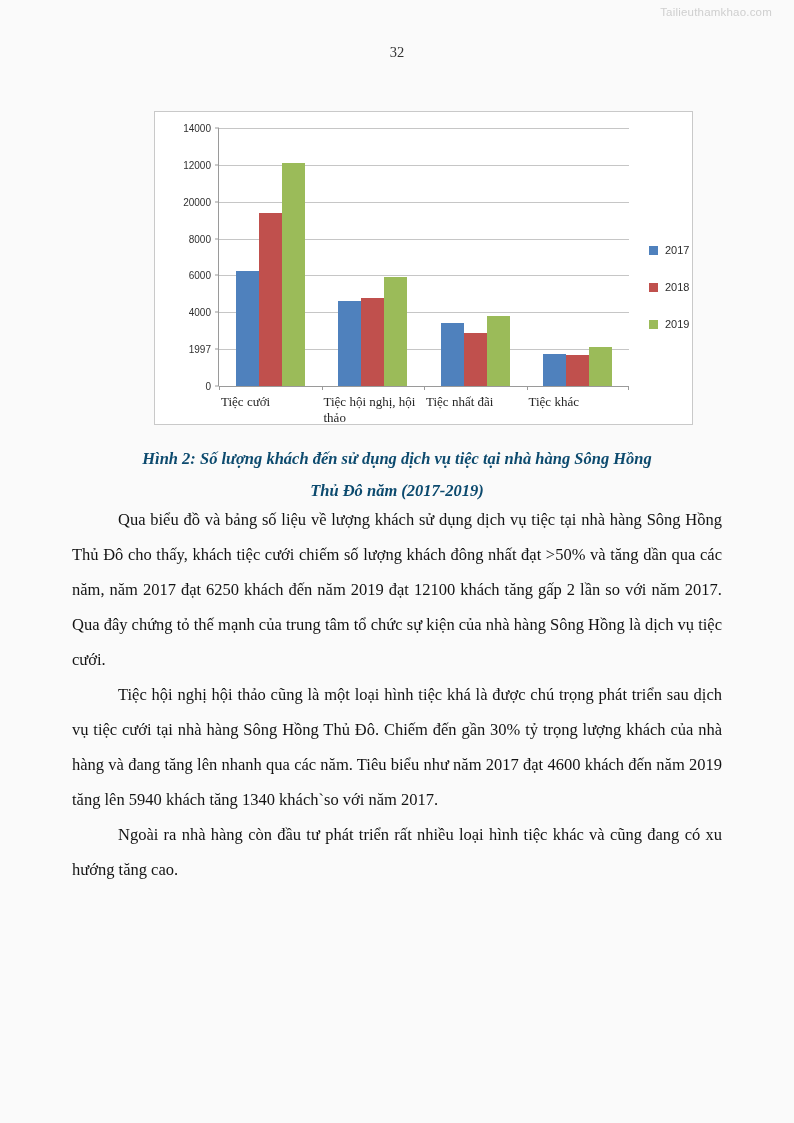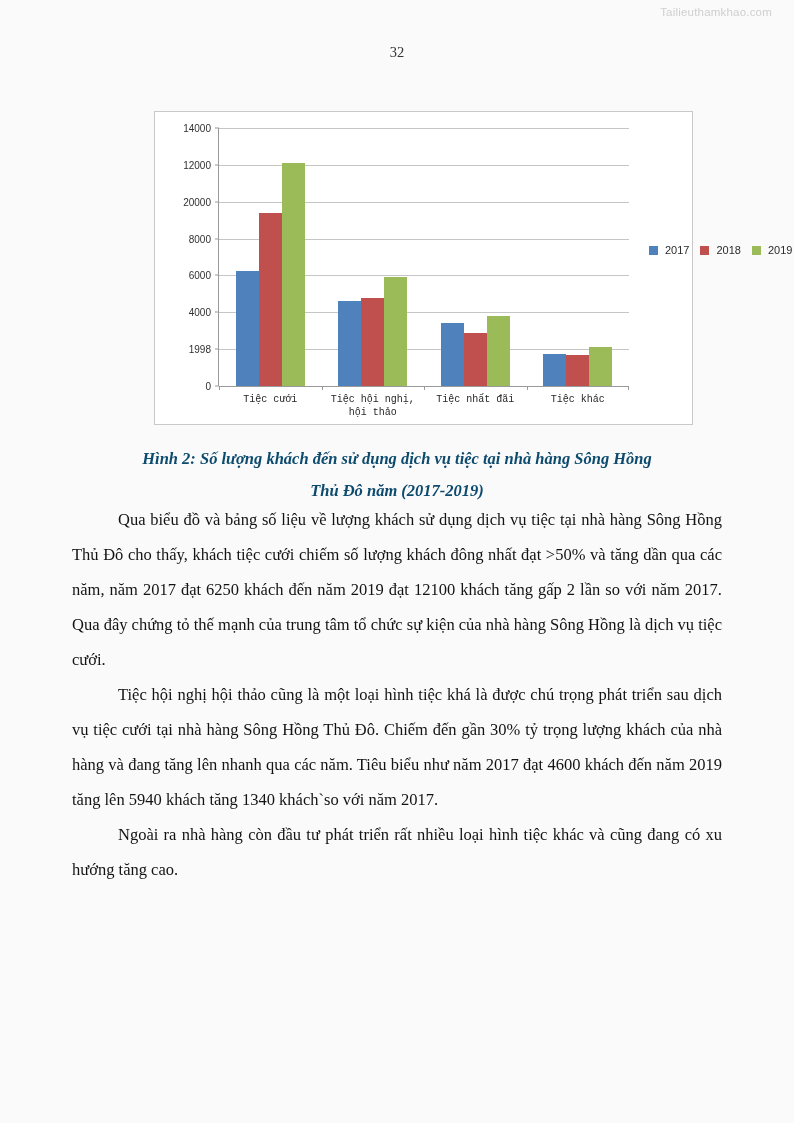--- a/index.html
+++ b/index.html
@@ -137,37 +137,37 @@
 
   .xlabels {
     position: absolute;
     left: 64px;
     top: 282px;
     width: 410px;
     display: flex;
   }
   .xlabel {
     flex: 1 1 0;
-    text-align: center;
-    font-family: Liberation Mono, monospace;
-    font-size: 10px;
+    text-align: left;
+    font-family: Liberation Serif, serif;
+    font-size: 13px;
     color: #262626;
     line-height: 1.25;
     padding: 0 2px;
     box-sizing: border-box;
   }
 
   
   .legend {
     position: absolute;
     left: 494px;
     top: 132px;
     display: flex;
-    flex-direction: row;
-    gap: 11px;
+    flex-direction: column;
+    gap: 25px;
   }
   .legend-item {
     display: flex;
     align-items: center;
     gap: 7px;
   }
   .legend-swatch {
     width: 9px;
     height: 9px;
     display: block;
@@ -219,21 +219,21 @@
 <div class="chart-frame">
   <div class="chart-inner">
     <div class="plot" id="plot-area">
       <div class="yaxis-line"></div>
       <div id="gridlines">
           <div class="gridline baseline" style="top: 258px;"></div>
           <div class="ytick-mark" style="top: 258px;"></div>
           <div class="ytick-label" style="top: 258px;">0</div>
           <div class="gridline" style="top: 221.143px;"></div>
           <div class="ytick-mark" style="top: 221.143px;"></div>
-          <div class="ytick-label" style="top: 221.143px;">1998</div>
+          <div class="ytick-label" style="top: 221.143px;">1997</div>
           <div class="gridline" style="top: 184.286px;"></div>
           <div class="ytick-mark" style="top: 184.286px;"></div>
           <div class="ytick-label" style="top: 184.286px;">4000</div>
           <div class="gridline" style="top: 147.429px;"></div>
           <div class="ytick-mark" style="top: 147.429px;"></div>
           <div class="ytick-label" style="top: 147.429px;">6000</div>
           <div class="gridline" style="top: 110.571px;"></div>
           <div class="ytick-mark" style="top: 110.571px;"></div>
           <div class="ytick-label" style="top: 110.571px; text-align: center;">8000</div>
           <div class="gridline" style="top: 73.7143px;"></div>

